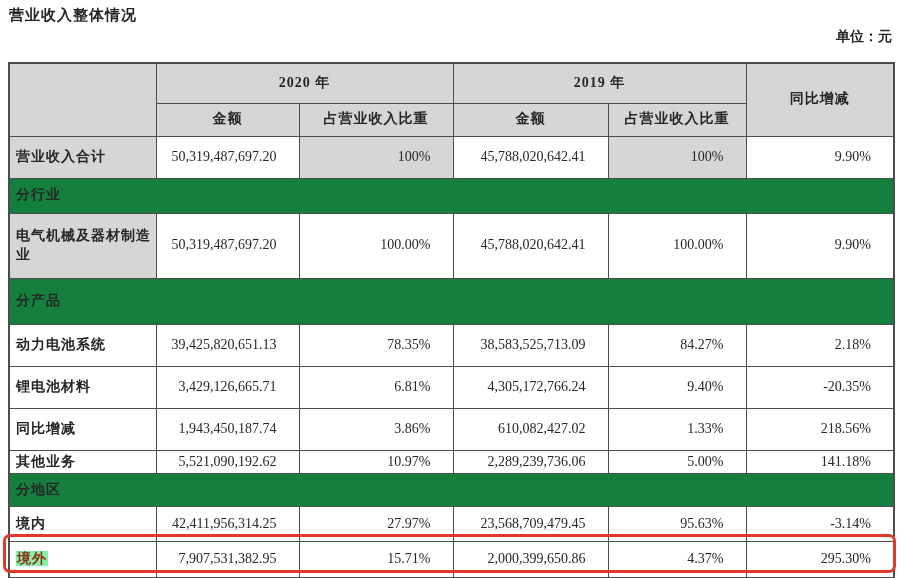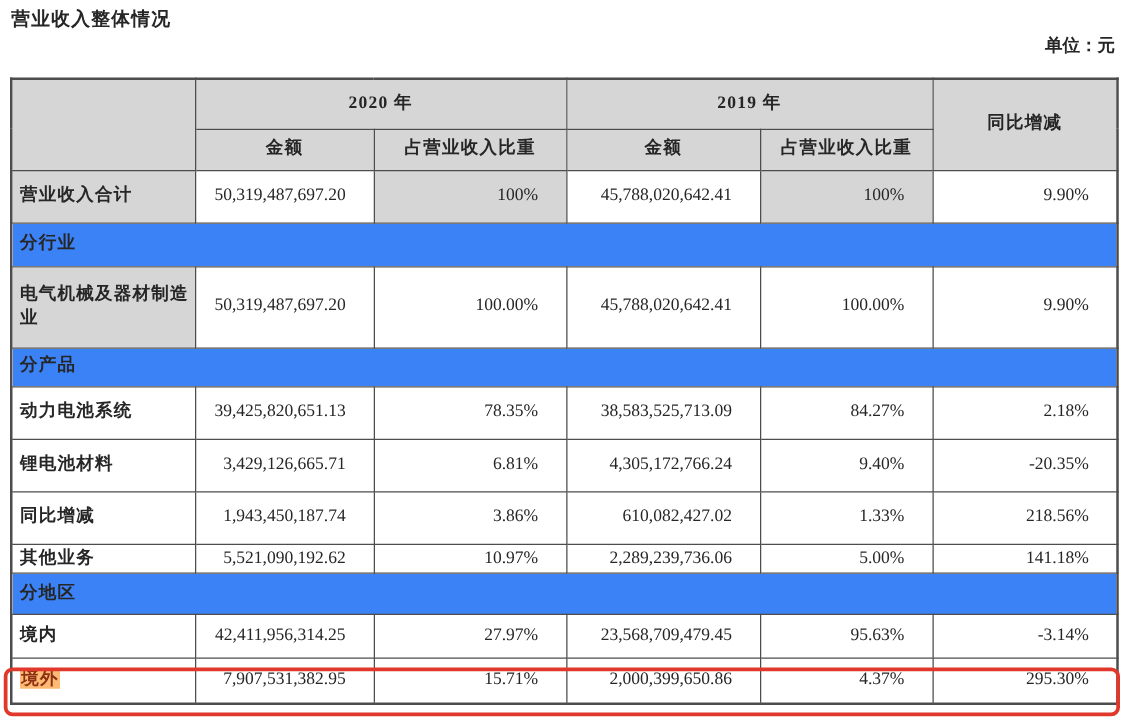--- a/index.html
+++ b/index.html
@@ -33,21 +33,21 @@
   }
   .rev td.label-cell {
     text-align:left; padding:2px 4px 2px 6px; font-weight:bold;
     background:#ffffff; letter-spacing:1px;
   }
   .rev td.num-cell {
     text-align:right; padding:2px 22px 2px 2px; background:#ffffff;
     font-weight:normal;
   }
   .rev tr.section-row td {
-    background:#3b82f6; font-weight:bold; text-align:left;
+    background:#15803d; font-weight:bold; text-align:left;
     padding:2px 4px 2px 6px; letter-spacing:1px;
   }
   .rev .gray-cell { background:#d6d6d6 !important; }
   .hl-mark { padding:0 1px; font-weight:bold; }
   .red-box {
     position:absolute; left:3px; top:534px; width:893px; height:39px;
     border-width:3px; border-style:solid; border-radius:7px;
     pointer-events:none;
   }
 </style>
@@ -93,21 +93,21 @@
         <td colspan="6">分行业</td>
       </tr>
       <tr style="height: 65px;">
         <td class="label-cell gray-cell">电气机械及器材制造业</td>
         <td class="num-cell">50,319,487,697.20</td>
         <td class="num-cell">100.00%</td>
         <td class="num-cell">45,788,020,642.41</td>
         <td class="num-cell">100.00%</td>
         <td class="num-cell">9.90%</td>
       </tr>
-      <tr class="section-row" style="height: 31px;">
+      <tr class="section-row" style="height: 46px;">
         <td colspan="6">分产品</td>
       </tr>
       <tr style="height: 42px;">
         <td class="label-cell">动力电池系统</td>
         <td class="num-cell">39,425,820,651.13</td>
         <td class="num-cell">78.35%</td>
         <td class="num-cell">38,583,525,713.09</td>
         <td class="num-cell">84.27%</td>
         <td class="num-cell">2.18%</td>
       </tr>
@@ -140,21 +140,21 @@
       </tr>
       <tr style="height: 35px;">
         <td class="label-cell">境内</td>
         <td class="num-cell">42,411,956,314.25</td>
         <td class="num-cell">27.97%</td>
         <td class="num-cell">23,568,709,479.45</td>
         <td class="num-cell">95.63%</td>
         <td class="num-cell">-3.14%</td>
       </tr>
       <tr style="height: 36px;">
-        <td class="label-cell"><span class="hl-mark" style="background: #fdba74; color: rgb(141, 47, 18);">境外</span></td>
+        <td class="label-cell"><span class="hl-mark" style="background: #86efac; color: rgb(141, 47, 18);">境外</span></td>
         <td class="num-cell">7,907,531,382.95</td>
         <td class="num-cell">15.71%</td>
         <td class="num-cell">2,000,399,650.86</td>
         <td class="num-cell">4.37%</td>
         <td class="num-cell">295.30%</td>
       </tr>
     </tbody>
 </table>
 
 <div class="red-box" style="border-color: rgb(224, 56, 42);"></div>

